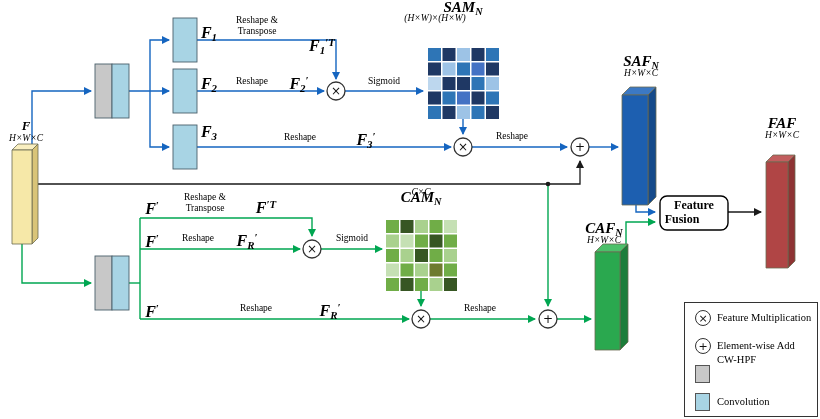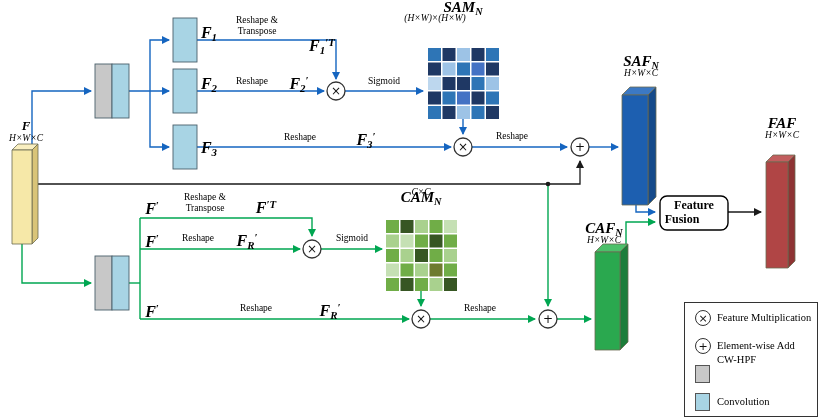--- a/index.html
+++ b/index.html
@@ -214,21 +214,21 @@
   <div class="lbl math" style="left:322px;top:37px"><span>F</span><sub>1</sub><sup>′T</sup></div>
 
   <div class="lbl math" style="left:209px;top:76px"><span>F</span><sub>2</sub></div>
   <div class="lbl small" style="left:252px;top:77px">Reshape</div>
   <div class="lbl math" style="left:299px;top:75px"><span>F</span><sub>2</sub><sup>′</sup></div>
   <div class="lbl small" style="left:384px;top:77px">Sigmoid</div>
 
   <div class="lbl title" style="left:463px;top:0px"><span>SAM</span><sub>N</sub></div>
   <div class="lbl dims" style="left:435px;top:14px">(H×W)×(H×W)</div>
 
-  <div class="lbl math" style="left:209px;top:140px"><span>F</span><sub>3</sub></div>
+  <div class="lbl math" style="left:209px;top:124px"><span>F</span><sub>3</sub></div>
   <div class="lbl small" style="left:300px;top:133px">Reshape</div>
   <div class="lbl math" style="left:366px;top:131px"><span>F</span><sub>3</sub><sup>′</sup></div>
   <div class="lbl small" style="left:512px;top:132px">Reshape</div>
 
   <div class="lbl title" style="left:641px;top:54px"><span>SAF</span><sub>N</sub></div>
   <div class="lbl dims" style="left:641px;top:69px">H×W×C</div>
 
   <div class="lbl title" style="left:782px;top:116px"><span>FAF</span></div>
   <div class="lbl dims" style="left:782px;top:131px">H×W×C</div>
 

